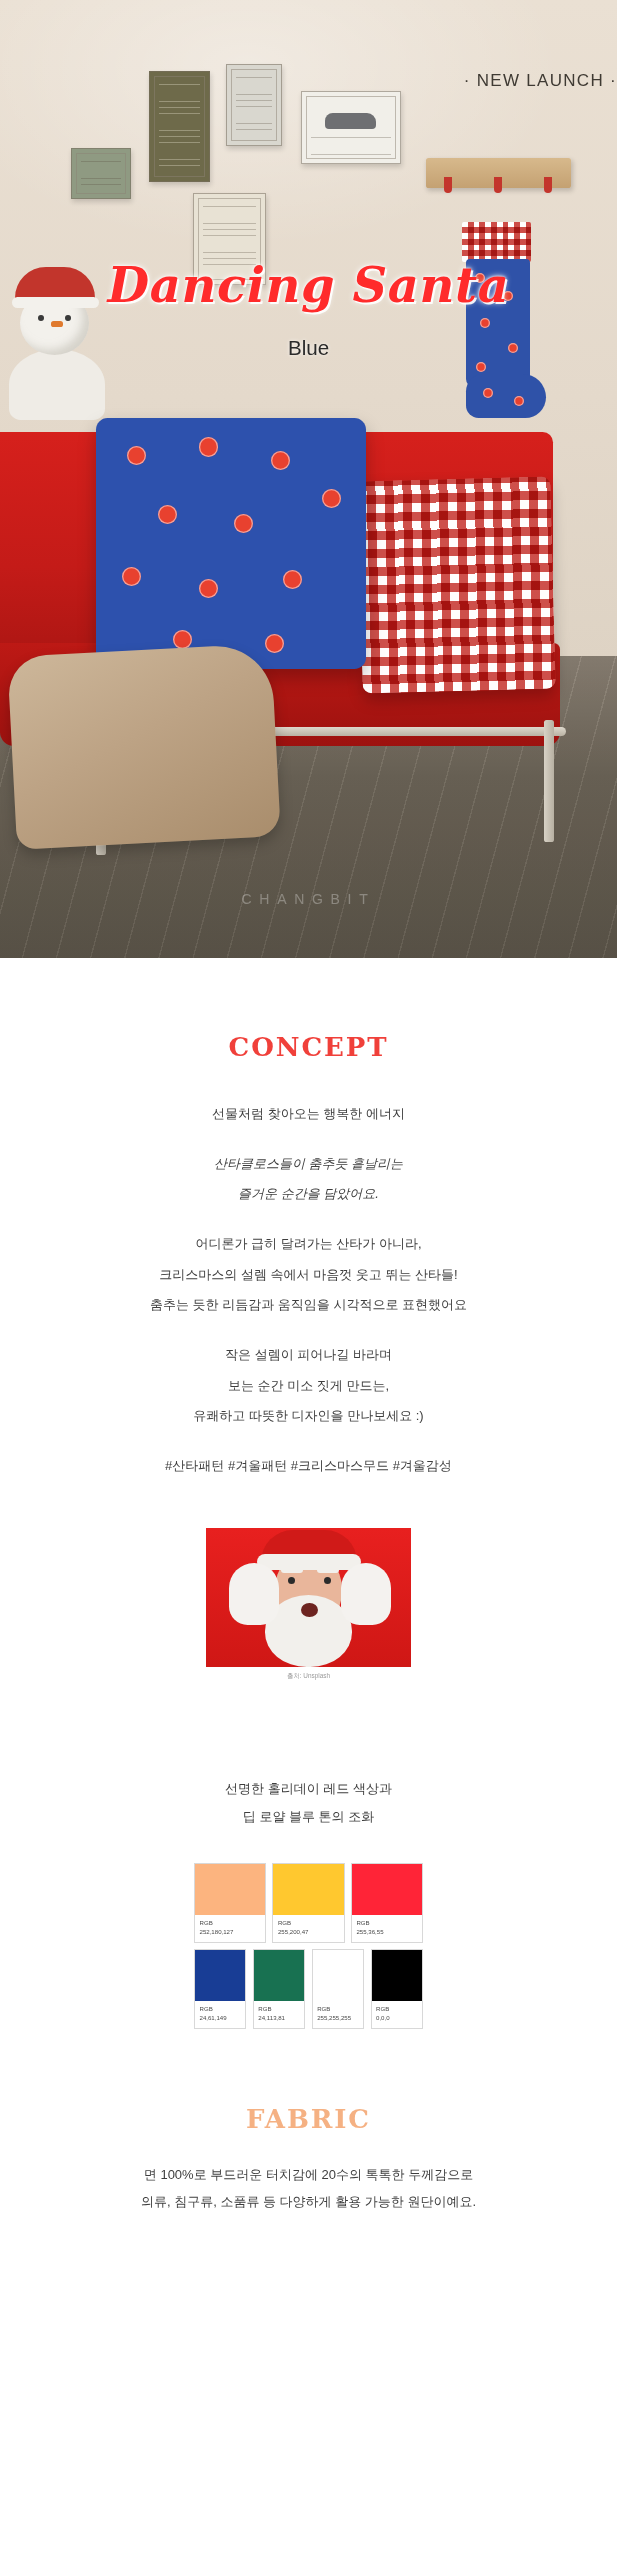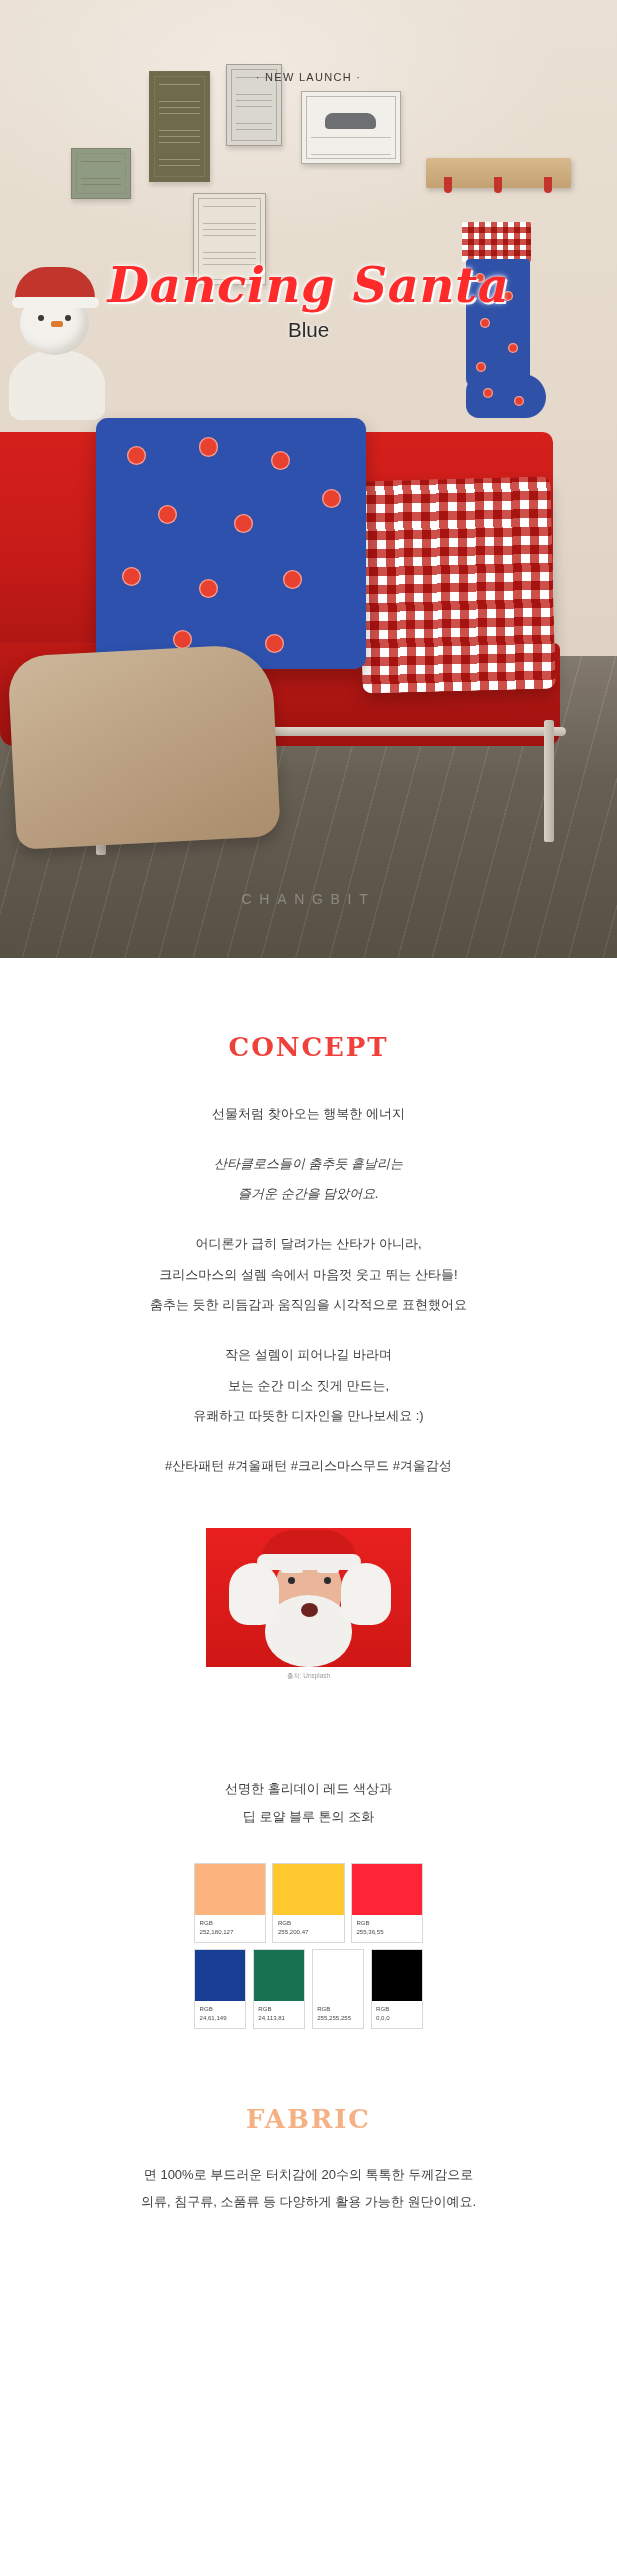--- a/index.html
+++ b/index.html
@@ -225,22 +225,22 @@
     background-blend-mode: multiply;
     border-radius: 9px;
     box-shadow: 0 7.7px 15.4px rgba(0,0,0,0.22);
     transform: rotate(-1.5deg);
   }
 
   
   .hero-badge {
     position: absolute;
     left: 0; right: 0; top: 71px;
-    text-align: center;
-    font-size: 11px;
+    text-align: right;
+    font-size: 17px;
     letter-spacing: 1.3px;
     color: #3f3a33;
   }
   .hero-sub {
     position: absolute;
     left: 0; right: 0; top: 90px;
     text-align: center;
     font-size: 17.4px;
     color: #4a443c;
     font-weight: 500;
@@ -252,21 +252,21 @@
     font-family: "DejaVu Serif", serif;
     font-style: italic;
     font-weight: bold;
     font-size: 48px;
     color: #ff2b2b;
     letter-spacing: 0.6px;
     text-shadow: 0 0 2.6px #fff, 0 0 6.4px #fff, 1.9px 1.9px 0 rgba(255,255,255,0.9);
   }
   .hero-color-label {
     position: absolute;
-    left: 0; right: 0; top: 318px;
+    left: 0; right: 0; top: 336px;
     text-align: center;
     font-size: 20.6px;
     color: #2a2a2a;
     font-weight: 500;
     text-shadow: 0 0 3.9px rgba(255,255,255,0.85);
   }
   .hero-watermark {
     position: absolute;
     left: 0; right: 0; top: 891px;
     text-align: center;

